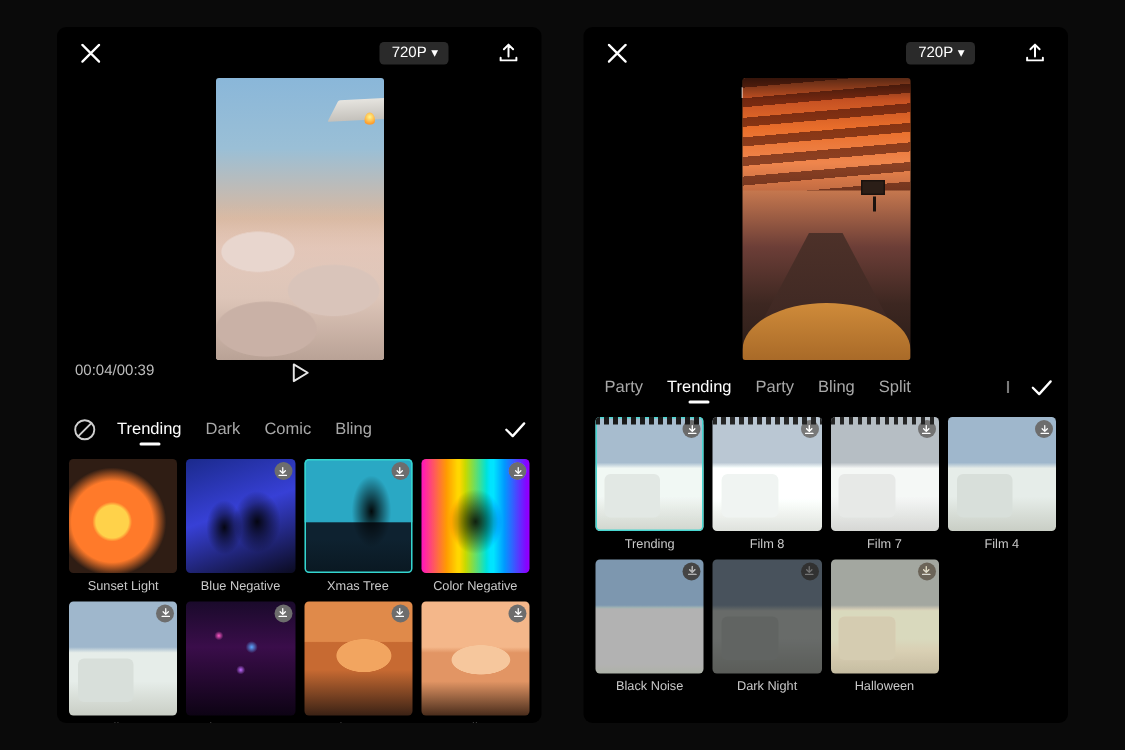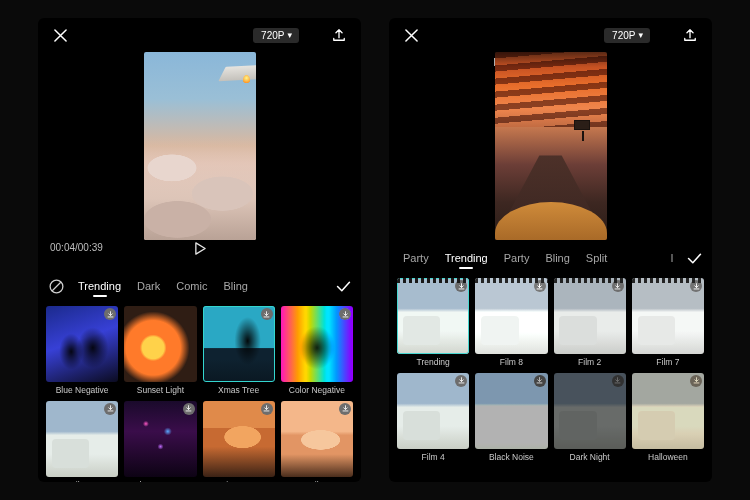--- a/index.html
+++ b/index.html
@@ -261,32 +261,32 @@
         <div class="tab">Bling</div>
       </div>
     <div class="check-ico">
       <svg width="17" height="17" viewBox="0 0 20 20">
           <path d="M3 10 L8 15 L17 5" stroke="#fff" stroke-width="1.8" fill="none" stroke-linecap="round" stroke-linejoin="round"></path>
         </svg>
     </div>
   </div>
   <div class="grid">
       <div class="thumb">
-        <div class="thumb-img th-blueneg">
-          <div class="dl">
-            <svg width="7" height="7" viewBox="0 0 10 10">
-              <path d="M5 1 V6 M2.5 4 L5 6.5 L7.5 4 M1.5 8.5 H8.5" stroke="#fff" stroke-width="1.2" fill="none" stroke-linecap="round" stroke-linejoin="round"></path>
-            </svg>
-          </div>
-        </div>
-        <div class="thumb-label">Blue Negative</div>
-      </div>
-      <div class="thumb">
         <div class="thumb-img th-sunset"></div>
         <div class="thumb-label">Sunset Light</div>
+      </div>
+      <div class="thumb">
+        <div class="thumb-img th-blueneg">
+          <div class="dl">
+            <svg width="7" height="7" viewBox="0 0 10 10">
+              <path d="M5 1 V6 M2.5 4 L5 6.5 L7.5 4 M1.5 8.5 H8.5" stroke="#fff" stroke-width="1.2" fill="none" stroke-linecap="round" stroke-linejoin="round"></path>
+            </svg>
+          </div>
+        </div>
+        <div class="thumb-label">Blue Negative</div>
       </div>
       <div class="thumb selected">
         <div class="thumb-img th-xmas">
           <div class="dl">
             <svg width="7" height="7" viewBox="0 0 10 10">
               <path d="M5 1 V6 M2.5 4 L5 6.5 L7.5 4 M1.5 8.5 H8.5" stroke="#fff" stroke-width="1.2" fill="none" stroke-linecap="round" stroke-linejoin="round"></path>
             </svg>
           </div>
         </div>
         <div class="thumb-label">Xmas Tree</div>
@@ -405,30 +405,20 @@
         <div class="thumb-img th-film sprocket th-film1">
           <div class="dl">
             <svg width="7" height="7" viewBox="0 0 10 10">
               <path d="M5 1 V6 M2.5 4 L5 6.5 L7.5 4 M1.5 8.5 H8.5" stroke="#fff" stroke-width="1.2" fill="none" stroke-linecap="round" stroke-linejoin="round"></path>
             </svg>
           </div>
         </div>
         <div class="thumb-label">Film 8</div>
       </div>
       <div class="thumb">
-        <div class="thumb-img th-film sprocket th-film2">
-          <div class="dl">
-            <svg width="7" height="7" viewBox="0 0 10 10">
-              <path d="M5 1 V6 M2.5 4 L5 6.5 L7.5 4 M1.5 8.5 H8.5" stroke="#fff" stroke-width="1.2" fill="none" stroke-linecap="round" stroke-linejoin="round"></path>
-            </svg>
-          </div>
-        </div>
-        <div class="thumb-label">Film 2</div>
-      </div>
-      <div class="thumb">
         <div class="thumb-img th-film sprocket th-film3">
           <div class="dl">
             <svg width="7" height="7" viewBox="0 0 10 10">
               <path d="M5 1 V6 M2.5 4 L5 6.5 L7.5 4 M1.5 8.5 H8.5" stroke="#fff" stroke-width="1.2" fill="none" stroke-linecap="round" stroke-linejoin="round"></path>
             </svg>
           </div>
         </div>
         <div class="thumb-label">Film 7</div>
       </div>
       <div class="thumb">

